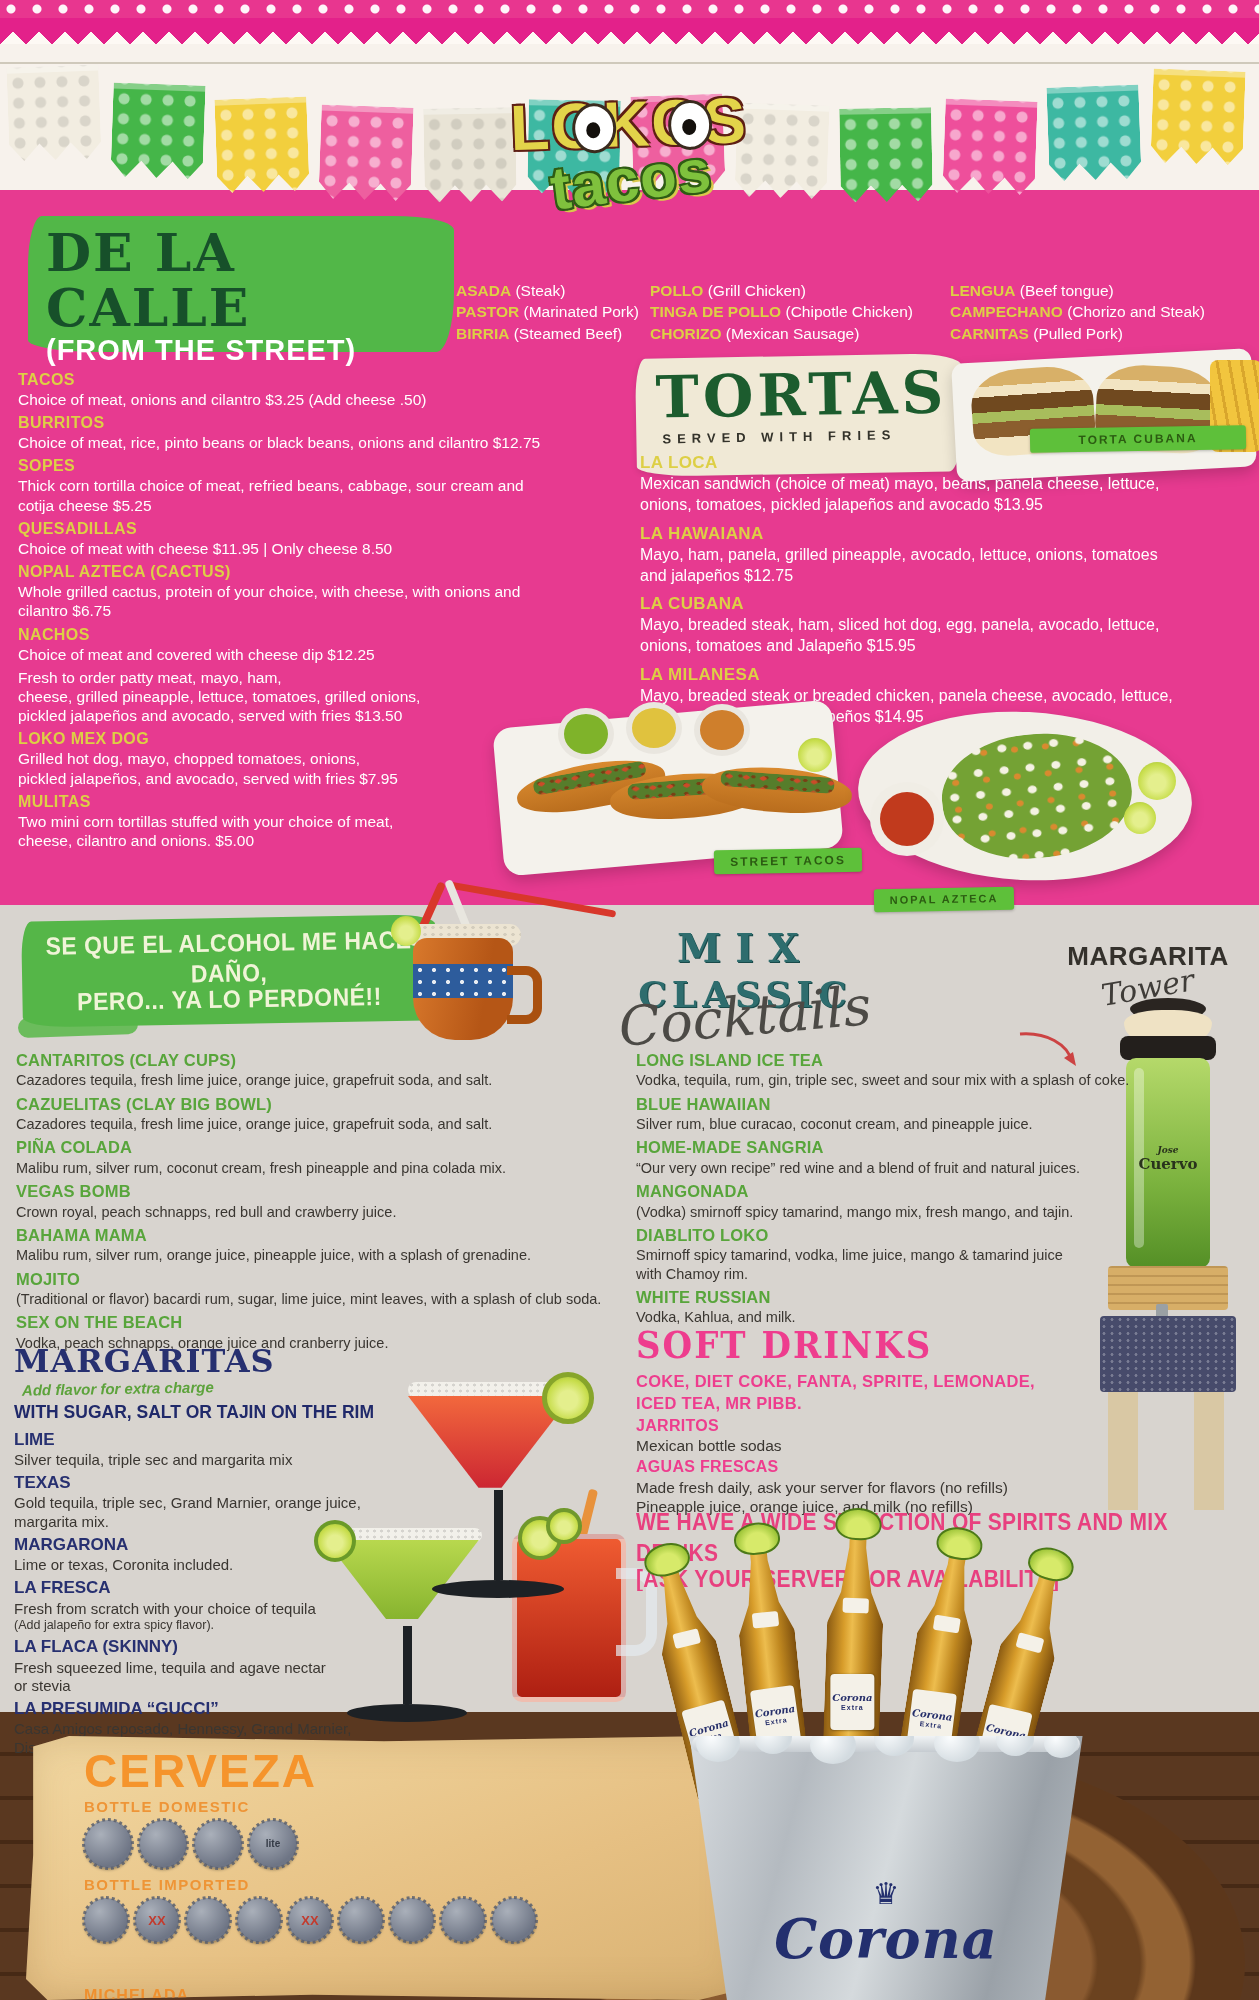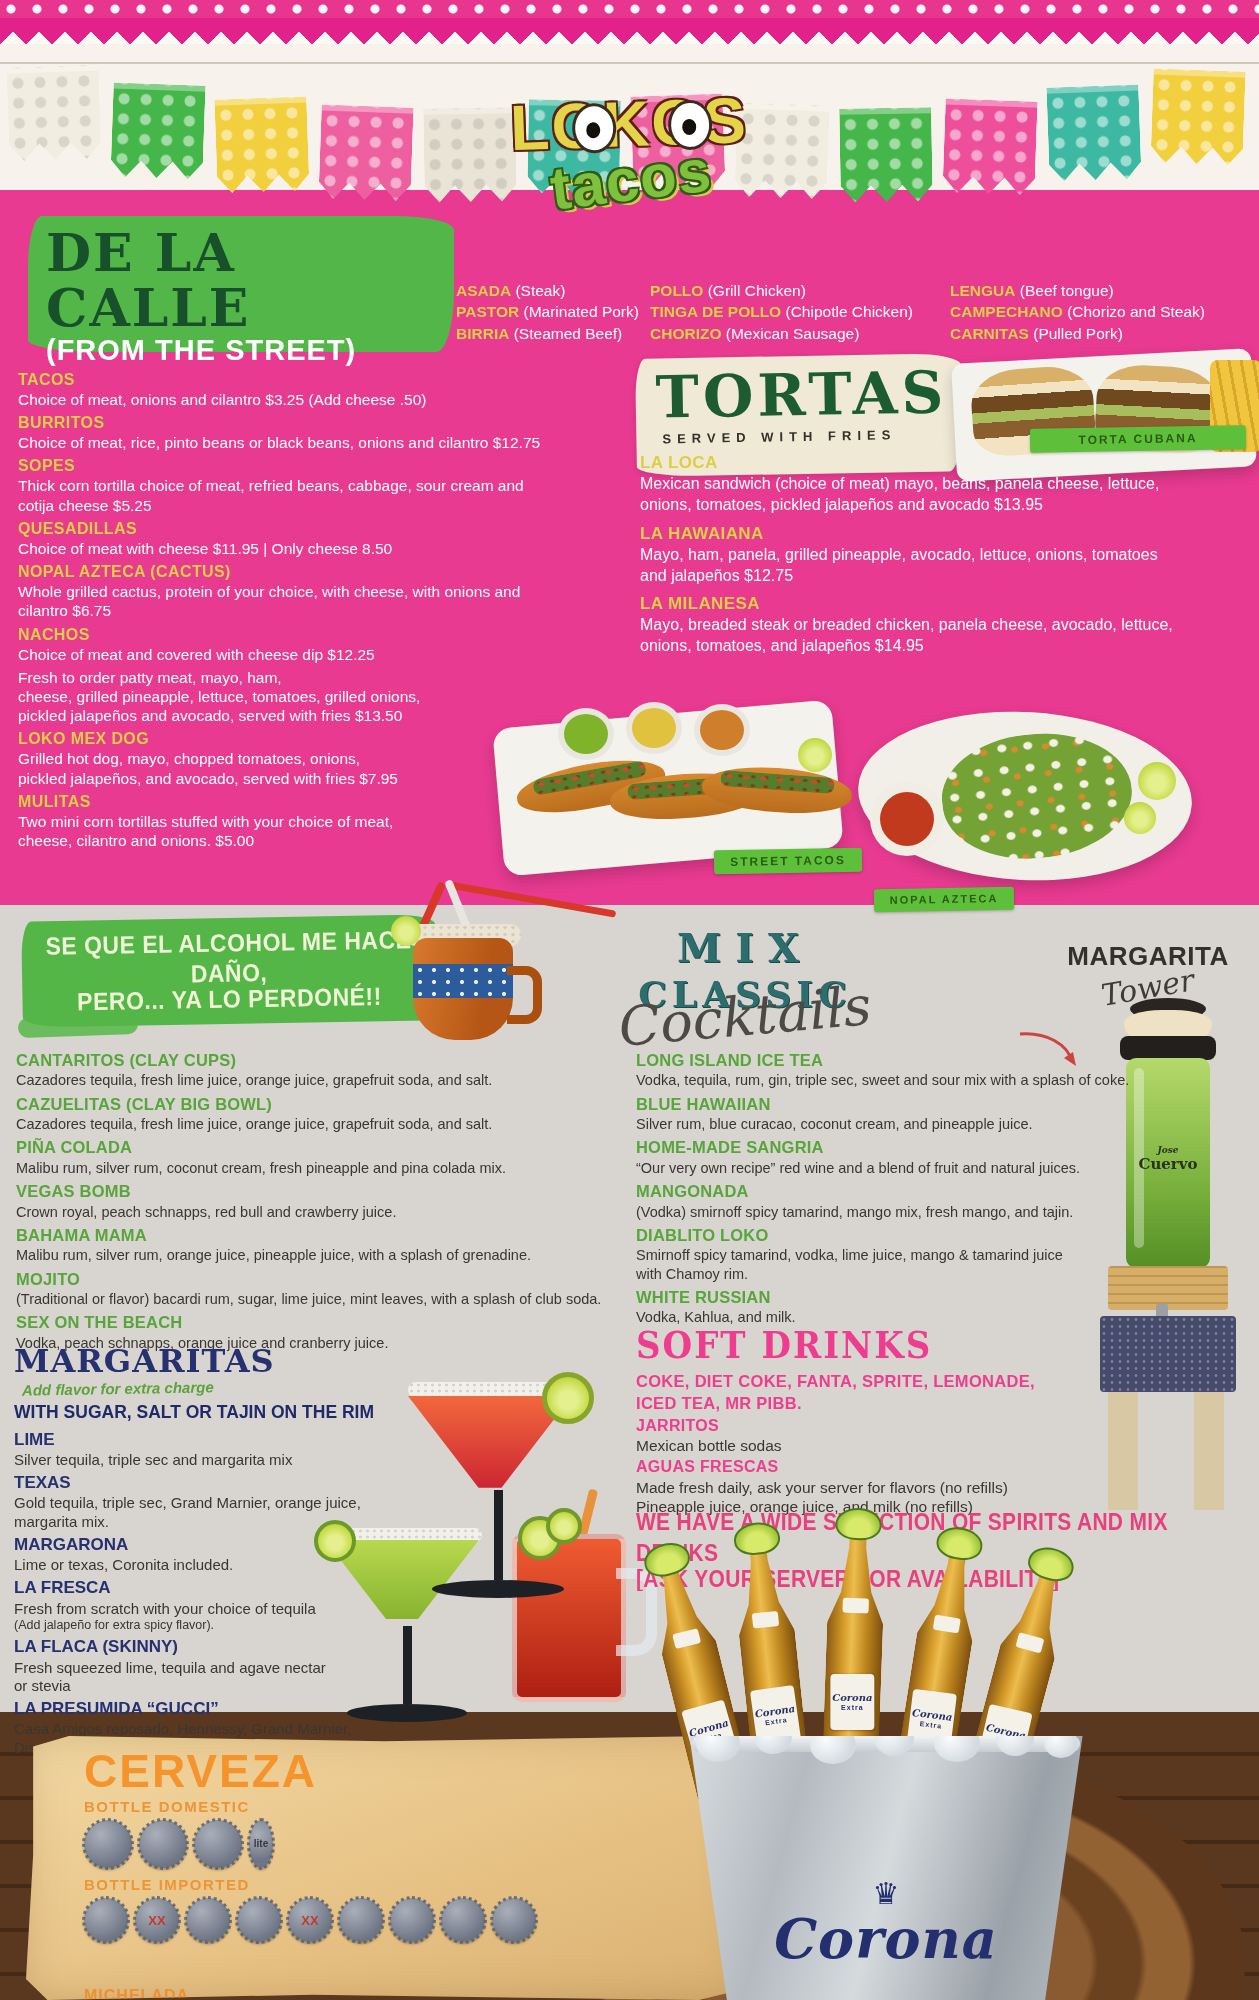--- a/index.html
+++ b/index.html
@@ -260,20 +260,25 @@
         <div class="d">Mexican sandwich (choice of meat) mayo, beans, panela cheese, lettuce,
 onions, tomatoes, pickled jalapeños and avocado $13.95</div>
       </div>
 
       <div class="titem">
         <div class="n">LA HAWAIANA</div>
         <div class="d">Mayo, ham, panela, grilled pineapple, avocado, lettuce, onions, tomatoes
 and jalapeños $12.75</div>
       </div>
 
+      <div class="titem">
+        <div class="n">LA CUBANA</div>
+        <div class="d">Mayo, breaded steak, ham, sliced hot dog, egg, panela, avocado, lettuce,
+onions, tomatoes and Jalapeño $15.95</div>
+      </div>
 
       <div class="titem">
         <div class="n">LA MILANESA</div>
         <div class="d">Mayo, breaded steak or breaded chicken, panela cheese, avocado, lettuce,
 onions, tomatoes, and jalapeños $14.95</div>
       </div>
     </div>
 
   <div class="a" style="left:498px;top:702px;width:360px;height:175px;z-index:4">
     <div class="plate" style="position:absolute;left:0;top:12px;width:340px;height:148px;border-radius:18px;transform:rotate(-5deg)"></div>
@@ -522,21 +527,21 @@
 
     <div class="cap" style="width:48px;height:48px">
           <span class="cap-t"></span>
         </div>
         <div class="cap" style="width:48px;height:48px">
           <span class="cap-t"></span>
         </div>
         <div class="cap" style="width:48px;height:48px">
           <span class="cap-t"></span>
         </div>
-        <div class="cap" style="width:24px;height:48px">
+        <div class="cap" style="width:48px;height:48px">
           <span class="cap-t">lite</span>
         </div>
       </div>
     <div class="cerv-lab" style="margin-top:8px">BOTTLE IMPORTED</div>
     <div class="caps caps-imp">
 
     <div class="cap" style="width:44px;height:44px">
           <span class="cap-t"></span>
         </div>
         <div class="cap" style="width:44px;height:44px">

